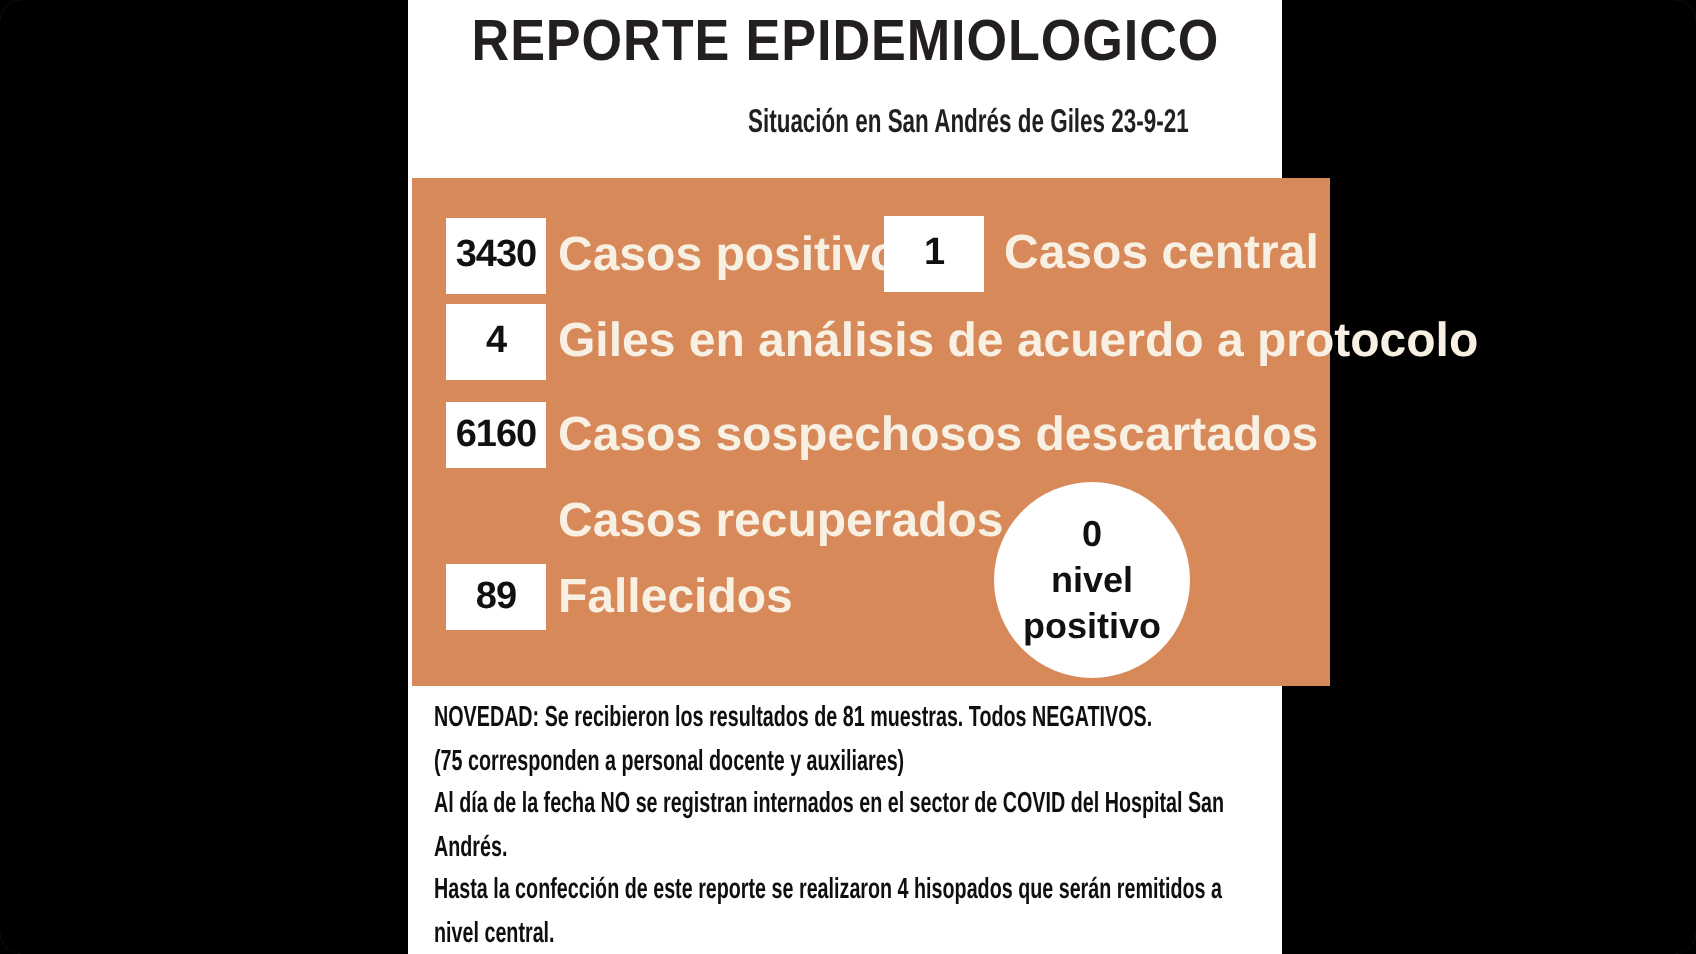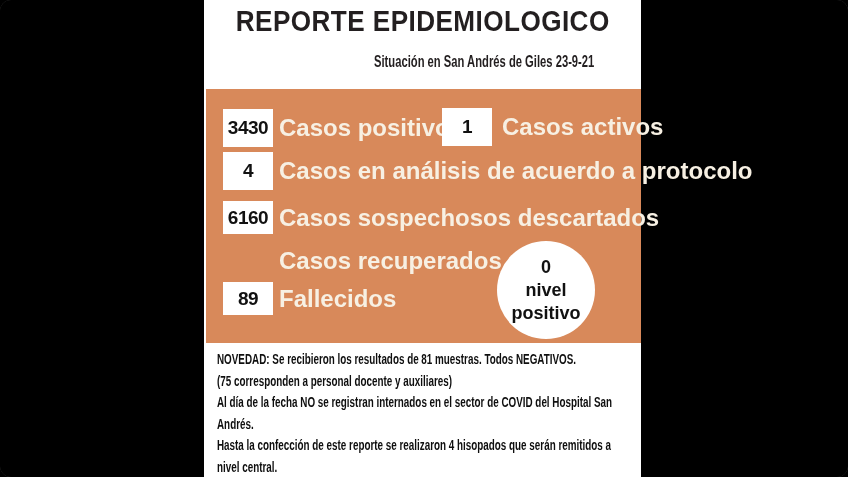--- a/index.html
+++ b/index.html
@@ -13,21 +13,21 @@
   
   .title-wrap{position:absolute;left:0;right:0;top:6px;text-align:center;}
   .title-inner{display:inline-block;white-space:nowrap;transform:scaleX(0.90);transform-origin:center top;
     font-size:29px;font-weight:700;letter-spacing:0.5px;color:#231f20;line-height:1.05;}
   .covid{position:absolute;left:26px;top:37px;font-size:30px;font-weight:700;color:#d4845c;
     letter-spacing:0.5px;white-space:nowrap;}
   .subtitle{position:absolute;left:170px;top:52px;font-size:16.5px;font-weight:700;color:#231f20;
     white-space:nowrap;transform:scaleX(0.68);transform-origin:left top;}
 
   
-  .panel{position:absolute;left:2px;top:89px;width:435px;height:254px;background:#d8895a;}
+  .panel{position:absolute;left:2px;top:89px;width:435px;height:254px;background:#d8895a;padding-left:24px;}
   .valbox{position:absolute;background:#ffffff;display:flex;align-items:center;justify-content:center;
     font-weight:700;font-size:19px;letter-spacing:-0.5px;color:#111111;}
   .statlabel{position:absolute;display:flex;align-items:center;font-size:24px;font-weight:600;
     color:#f7f0e3;white-space:nowrap;}
   .vb-r1 {left:17px; top:20px; width:50px;height:38px;}
   .lb-r1 {left:73px; top:20px; height:38px;}
   .vb-r1b{left:236px;top:19px; width:50px;height:38px;}
   .lb-r1b{left:296px;top:19px; height:38px;}
   .vb-r2 {left:17px; top:63px; width:50px;height:38px;}
   .lb-r2 {left:73px; top:63px; height:38px;}
@@ -60,24 +60,24 @@
       <div class="title-inner">REPORTE EPIDEMIOLOGICO</div>
     </div>
     <div class="subtitle">Situación en San Andrés de Giles 23-9-21</div>
 
     <div class="panel">
 
       <div class="valbox vb-r1">3430</div>
       <div class="statlabel lb-r1">Casos positivos</div>
 
       <div class="valbox vb-r1b">1</div>
-      <div class="statlabel lb-r1b">Casos activos</div>
+      <div class="statlabel lb-r1b">Casos central</div>
 
       <div class="valbox vb-r2">4</div>
-      <div class="statlabel lb-r2">Casos en análisis de acuerdo a protocolo</div>
+      <div class="statlabel lb-r2">Giles en análisis de acuerdo a protocolo</div>
 
       <div class="valbox vb-r3">6160</div>
       <div class="statlabel lb-r3">Casos sospechosos descartados</div>
 
       <div class="statlabel lb-r4">Casos recuperados</div>
 
       <div class="valbox vb-r5">89</div>
       <div class="statlabel lb-r5">Fallecidos</div>
 
       <div class="circle">

